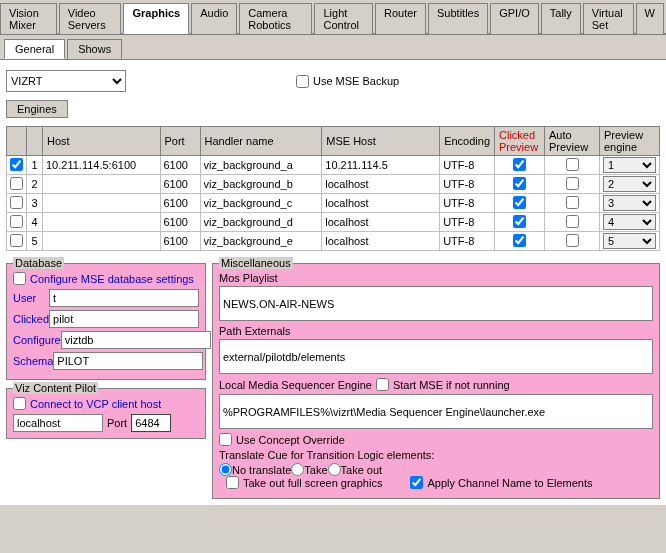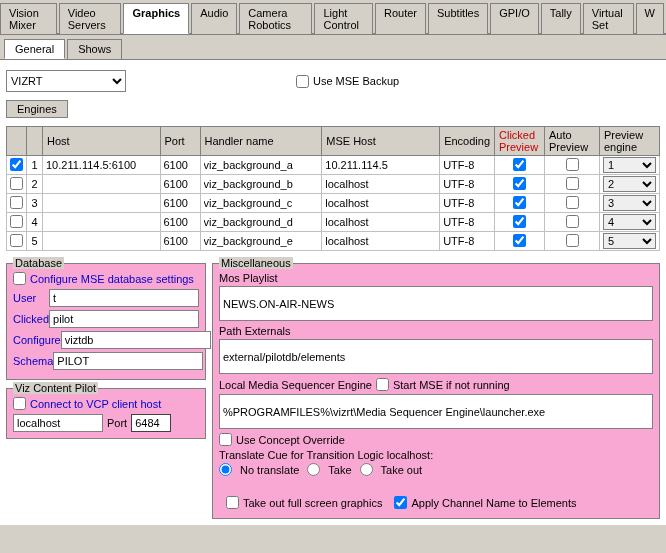--- a/index.html
+++ b/index.html
@@ -53,21 +53,21 @@
     .field-row { display: flex; align-items: center; margin-bottom: 3px; }
     .field-label { width: 70px; text-align: left; font-size: 11px; color: #0000cc; }
     .field-input { flex: 1; height: 18px; border: 1px solid #808080; font-size: 11px; padding: 1px 3px; background: #fff; }
 
     
     .misc-label { font-size: 11px; margin-bottom: 2px; }
     .misc-input { width: 100%; height: 35px; border: 1px solid #808080; font-size: 11px; padding: 1px 3px; background: #fff; margin-bottom: 4px; }
     .misc-row { display: flex; align-items: center; gap: 4px; margin-bottom: 3px; }
     .misc-row label { font-size: 11px; }
 
-    .radio-group { display: flex; align-items: center; gap: 8px; }
+    .radio-group { display: flex; align-items: center; gap: 0; }
     .radio-group label { font-size: 11px; }
 
     .checkbox-row { display: flex; align-items: center; gap: 4px; margin-bottom: 3px; }
     .checkbox-row label { font-size: 11px; }
 
     
     .vcp-row { display: flex; align-items: center; gap: 4px; margin-top: 4px; }
     .vcp-input { width: 90px; height: 18px; border: 1px solid #808080; font-size: 11px; padding: 1px 3px; }
     .port-label { font-size: 11px; }
     .port-input { width: 40px; height: 18px; border: 1px solid #404040; font-size: 11px; padding: 1px 3px; }
@@ -373,31 +373,31 @@
           <input type="checkbox" style="">
           <label>Start MSE if not running</label>
         </div>
         <input type="text" class="misc-input" value="%PROGRAMFILES%\vizrt\Media Sequencer Engine\launcher.exe" style="">
 
         <div class="checkbox-row">
           <input type="checkbox" style="">
           <label>Use Concept Override</label>
         </div>
 
-        <div class="misc-label">Translate Cue for Transition Logic localhost:</div>
+        <div class="misc-label">Translate Cue for Transition Logic elements:</div>
         <div class="radio-group">
           <input type="radio" name="translate" value="no_translate" checked="" style="">
           <label>No translate</label>
           <input type="radio" name="translate" value="take" style="">
           <label>Take</label>
           <input type="radio" name="translate" value="take_out" style="">
           <label>Take out</label>
         </div>
 
-        <div style="display:flex; gap:12px; margin-top:20px;padding-left:7px;">
+        <div style="display:flex; gap:28px; margin-top:0;padding-left:7px;">
           <div class="checkbox-row">
             <input type="checkbox" style="">
             <label>Take out full screen graphics</label>
           </div>
           <div class="checkbox-row">
             <input type="checkbox" checked="" style="">
             <label>Apply Channel Name to Elements</label>
           </div>
         </div>
       </div>

